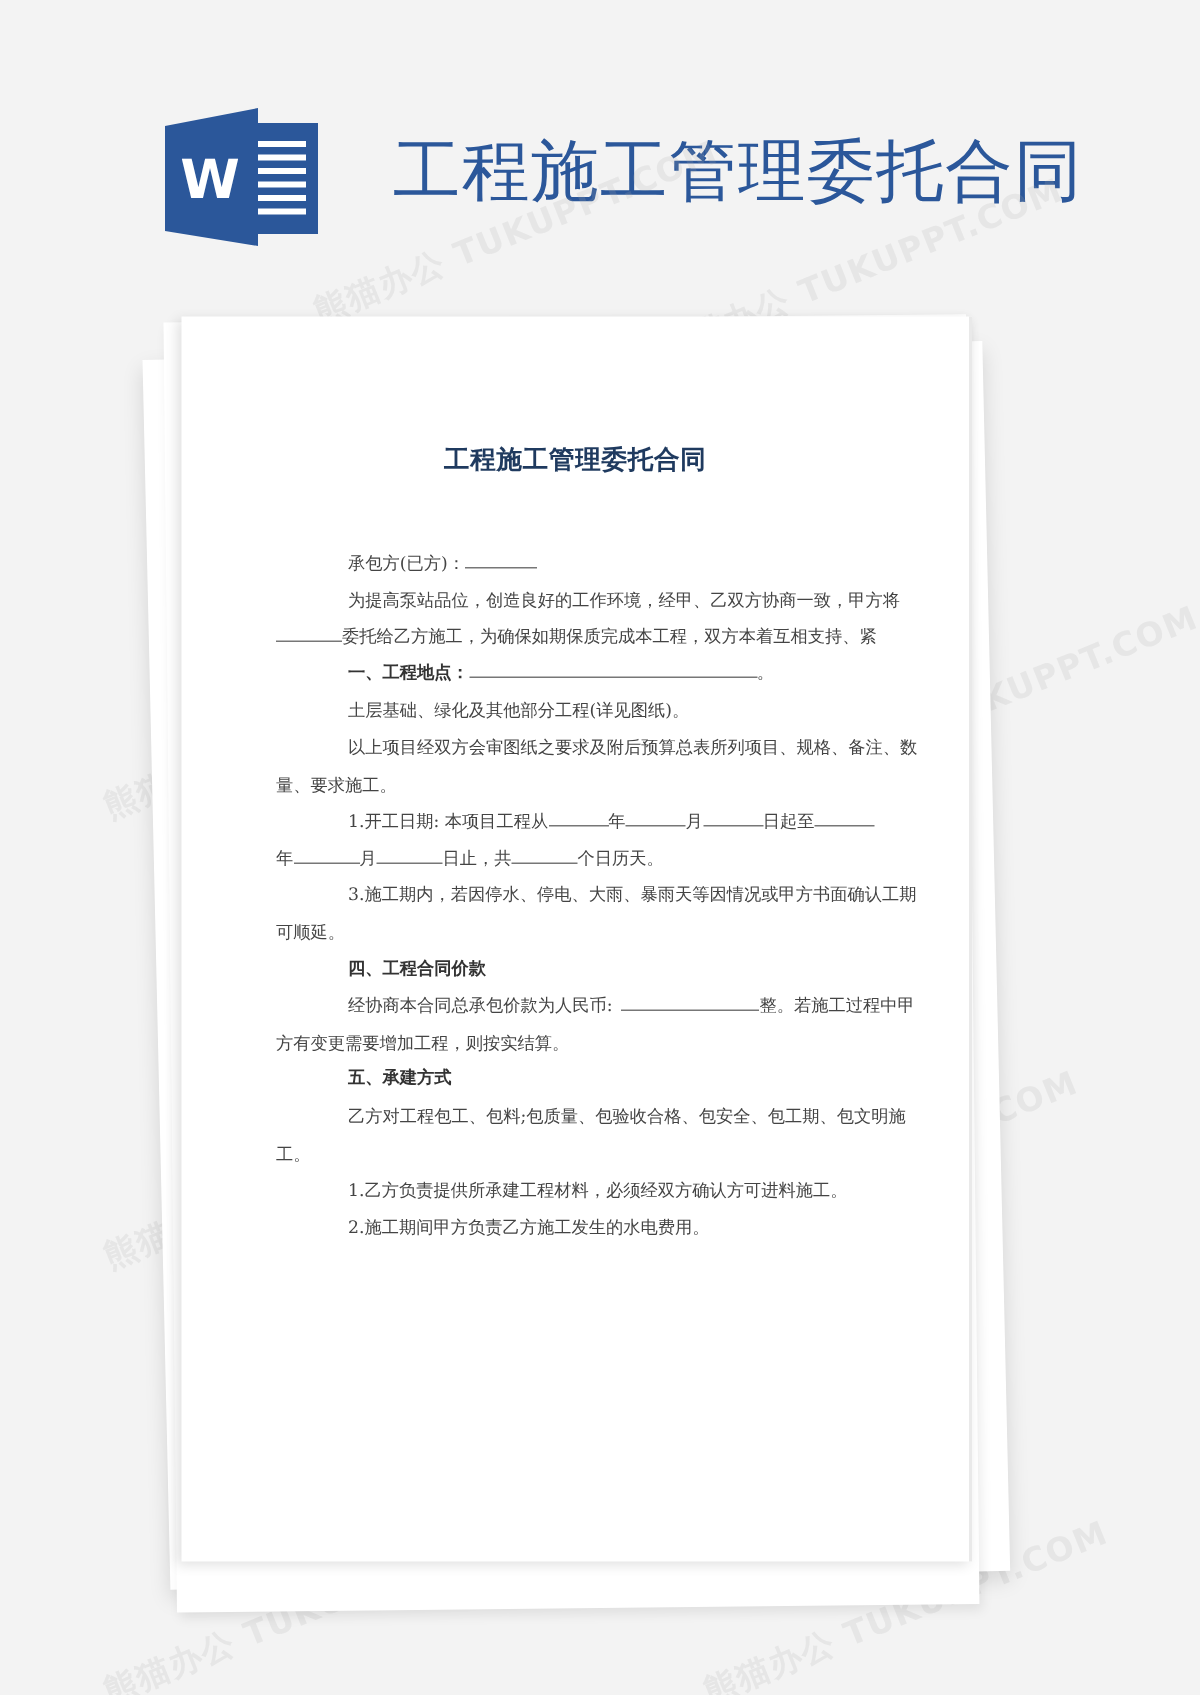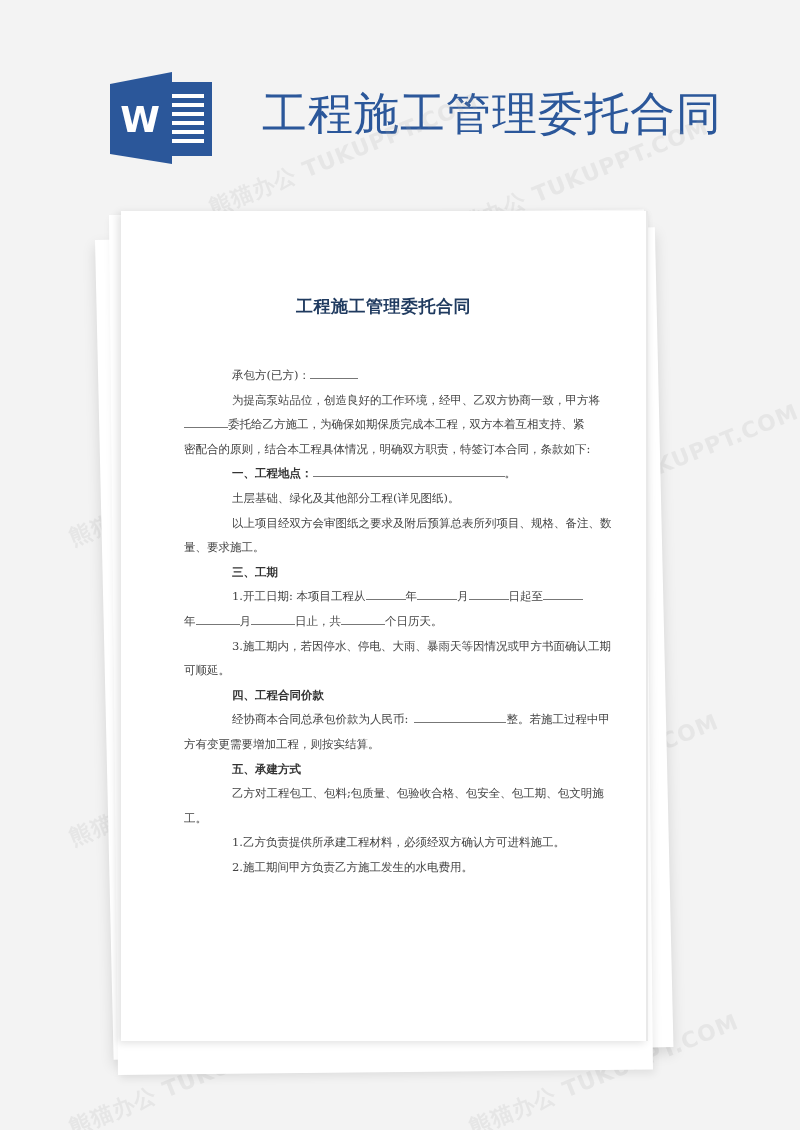--- a/index.html
+++ b/index.html
@@ -85,32 +85,30 @@
 
 <div class="sheet">
   <div class="doc-title">工程施工管理委托合同</div>
 
   <div class="body-text">
     <p class="para"><span>承包方(已方)：</span><span class="blank" style="width:48px"></span></p>
 
     <p class="para" style="white-space:nowrap">
       <span>为提高泵站品位，创造良好的工作环境，经甲、乙双方协商一致，甲方将</span><br>
       <span class="blank" style="width:44px;margin-left:-24px"></span><span>委托给乙方施工，为确保如期保质完成本工程，双方本着互相支持、紧</span><br>
-      <span style="margin-left:-24px">密配合的原则，结合本工程具体情况，明确双方职责，特签订本合同，条款如下:</span>
     </p>
 
     <p class="heading"><span>一、工程地点：</span><span class="blank" style="width:192px"></span><span style="font-weight:normal">。</span></p>
 
     <p class="para">土层基础、绿化及其他部分工程(详见图纸)。</p>
     <p class="para" style="white-space:nowrap">
       <span>以上项目经双方会审图纸之要求及附后预算总表所列项目、规格、备注、数</span><br>
       <span style="margin-left:-24px">量、要求施工。</span>
     </p>
 
-    <p class="heading">三、工期</p>
     <p class="para" style="white-space:nowrap">
       <span>1.开工日期: 本项目工程从</span><span class="blank" style="width:40px"></span><span>年</span><span class="blank" style="width:40px"></span><span>月</span><span class="blank" style="width:40px"></span><span>日起至</span><span class="blank" style="width:40px"></span><br>
       <span style="margin-left:-24px">年</span><span class="blank" style="width:44px"></span><span>月</span><span class="blank" style="width:44px"></span><span>日止，共</span><span class="blank" style="width:44px"></span><span>个日历天。</span>
     </p>
     <p class="para" style="white-space:nowrap">
       <span>3.施工期内，若因停水、停电、大雨、暴雨天等因情况或甲方书面确认工期</span><br>
       <span style="margin-left:-24px">可顺延。</span>
     </p>
 
     <p class="heading">四、工程合同价款</p>

